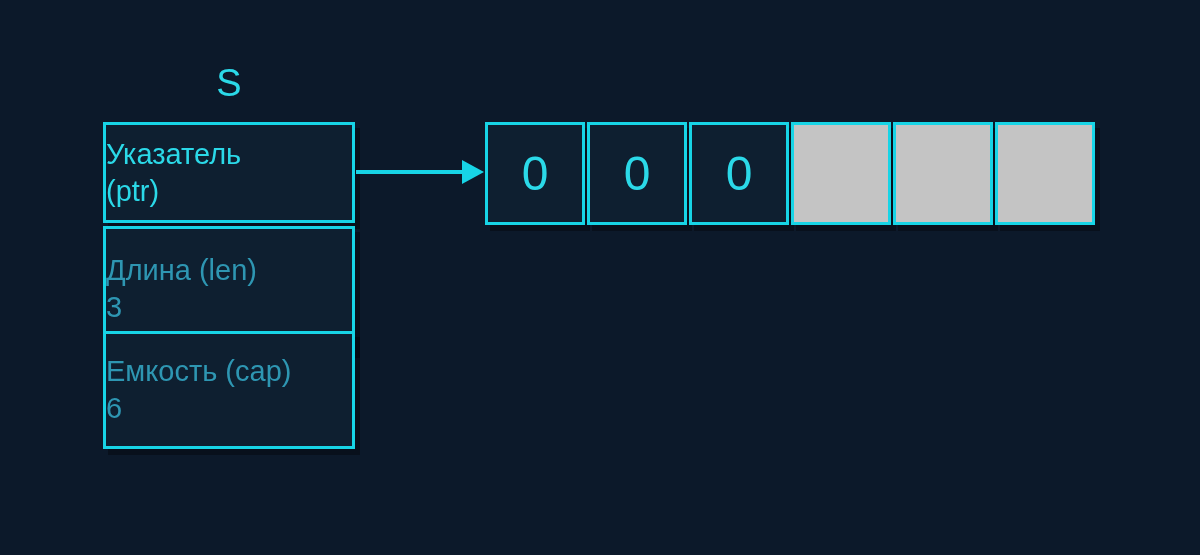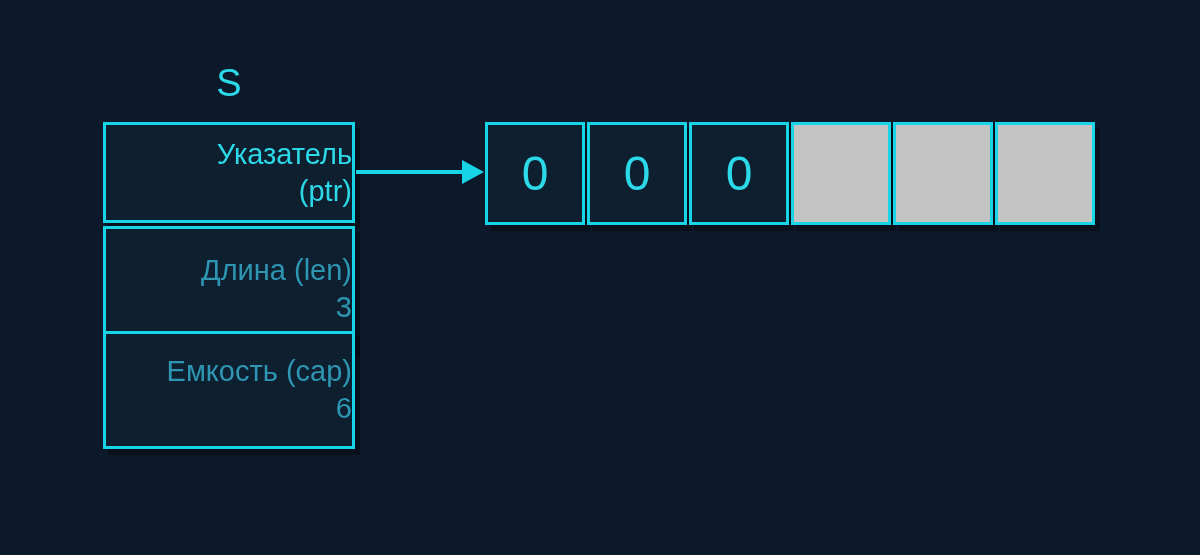--- a/index.html
+++ b/index.html
@@ -32,21 +32,21 @@
     color:var(--text-bright);
   }
   .struct-cell{
     position:absolute;
     left:103px; width:252px;
     border:3px solid var(--border);
     background:var(--cell-bg);
     box-shadow:5px 6px 0 var(--shadow);
     display:flex;
     flex-direction:column;
-    align-items:flex-end;
+    align-items:flex-start;
     justify-content:center;
     text-align:center;
     font-size:29px;
     line-height:37px;
   }
   .cell-ptr{ top:122px; height:101px; color:var(--text-bright); }
   .cell-len{ top:226px; height:126px; color:var(--text-dim); }
   .cell-cap{ top:331px; height:118px; color:var(--text-dim); }
 
   

